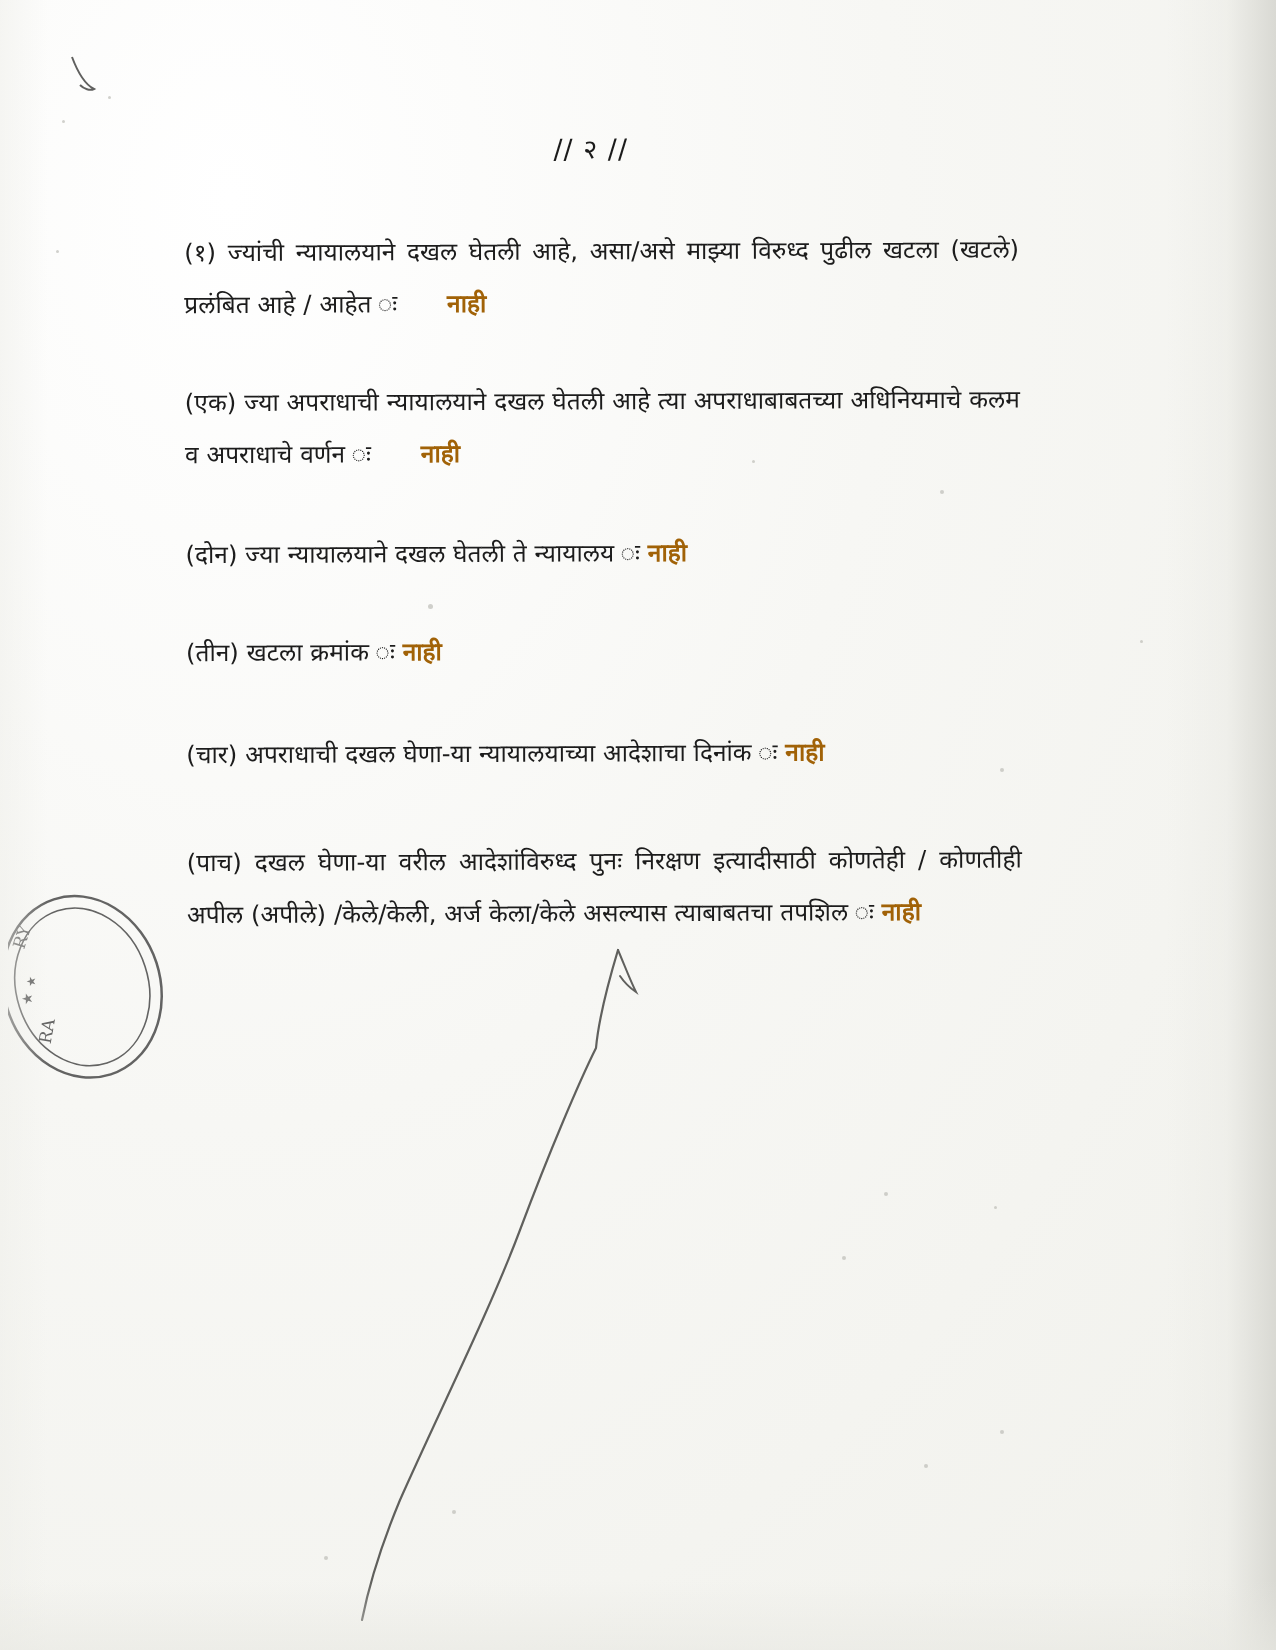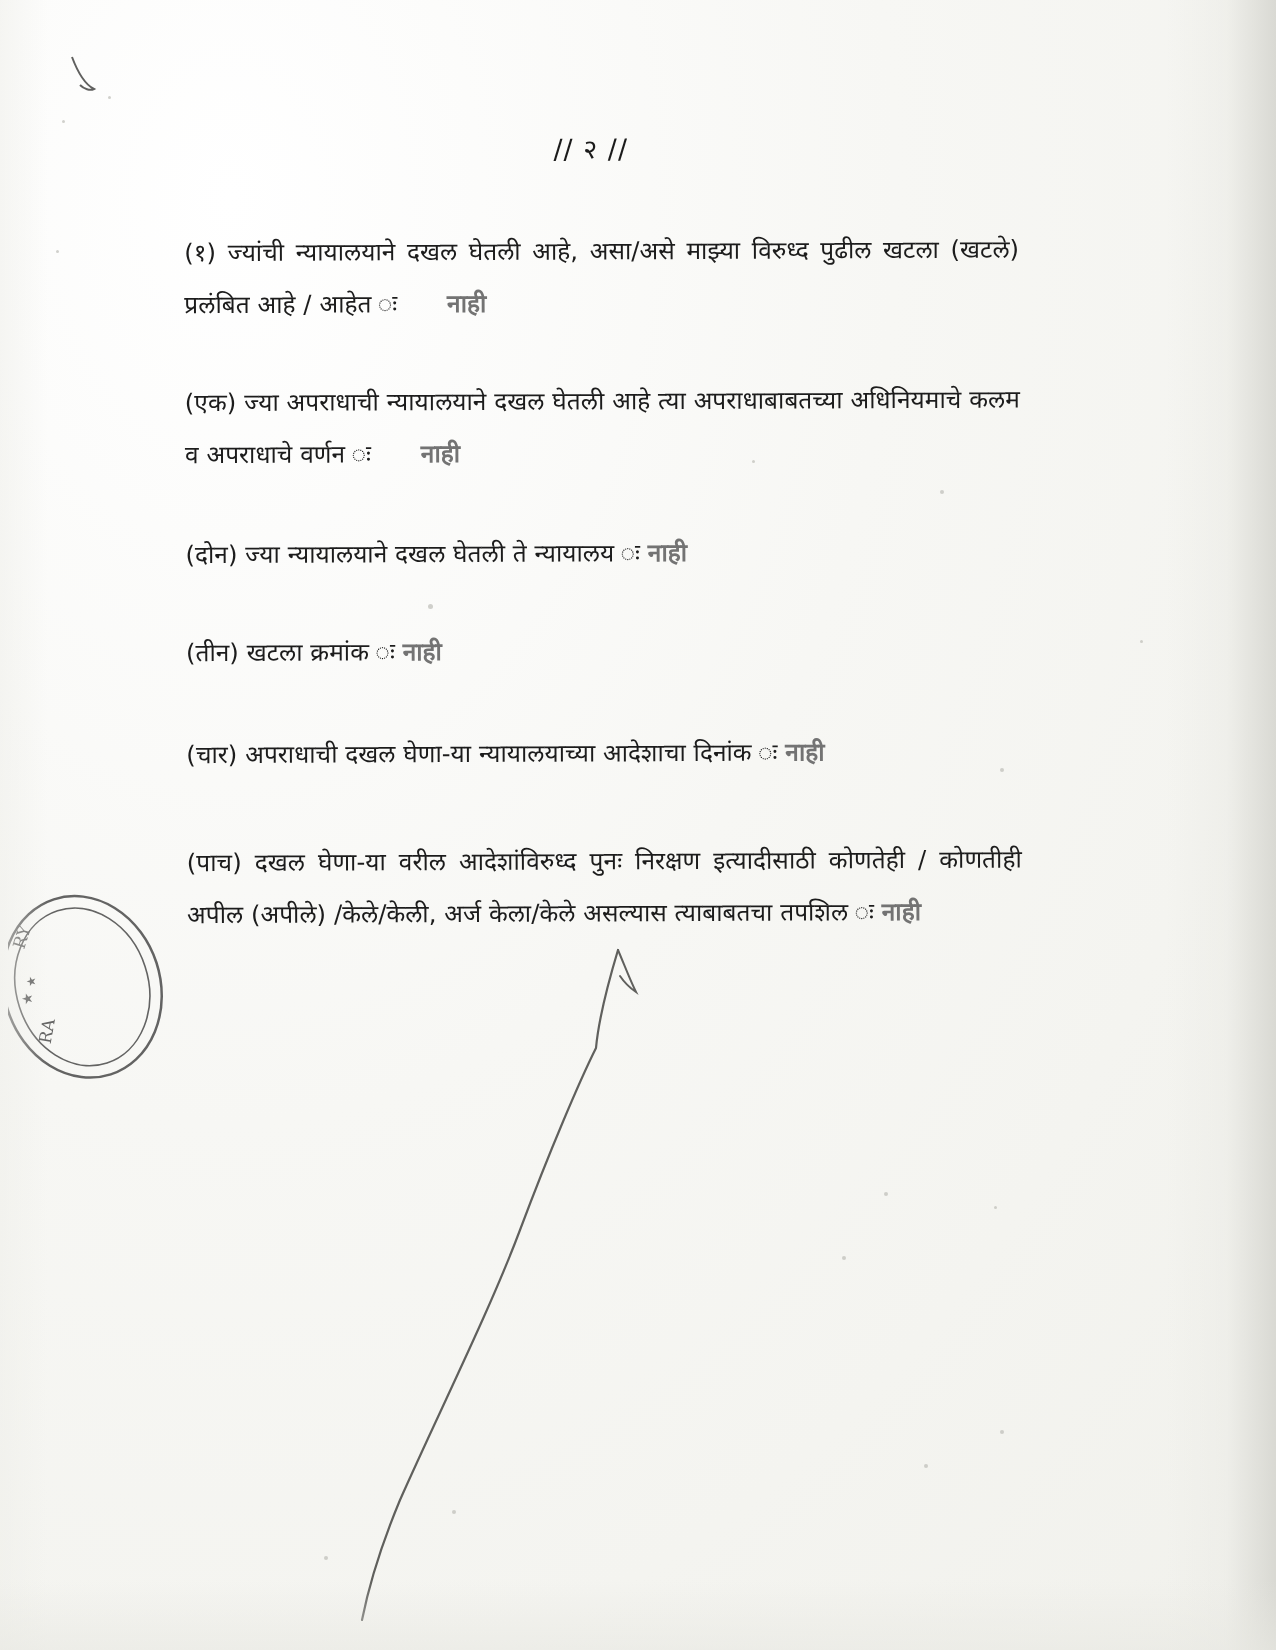--- a/index.html
+++ b/index.html
@@ -80,21 +80,21 @@
     color: #1c1c1c;
     font-family: "DejaVu Sans", sans-serif;
   }
   .para .just {
     display: block;
     text-align: justify;
     text-justify: inter-word;
   }
   .answer {
     font-weight: bold;
-    color: #737373;
+    color: #a16207;
   }
   .gap-before-answer {
     display: inline-block;
     width: 42px;
   }
 
   
   .skewed {
     transform: rotate(-0.25deg);
     transform-origin: 0 0;

